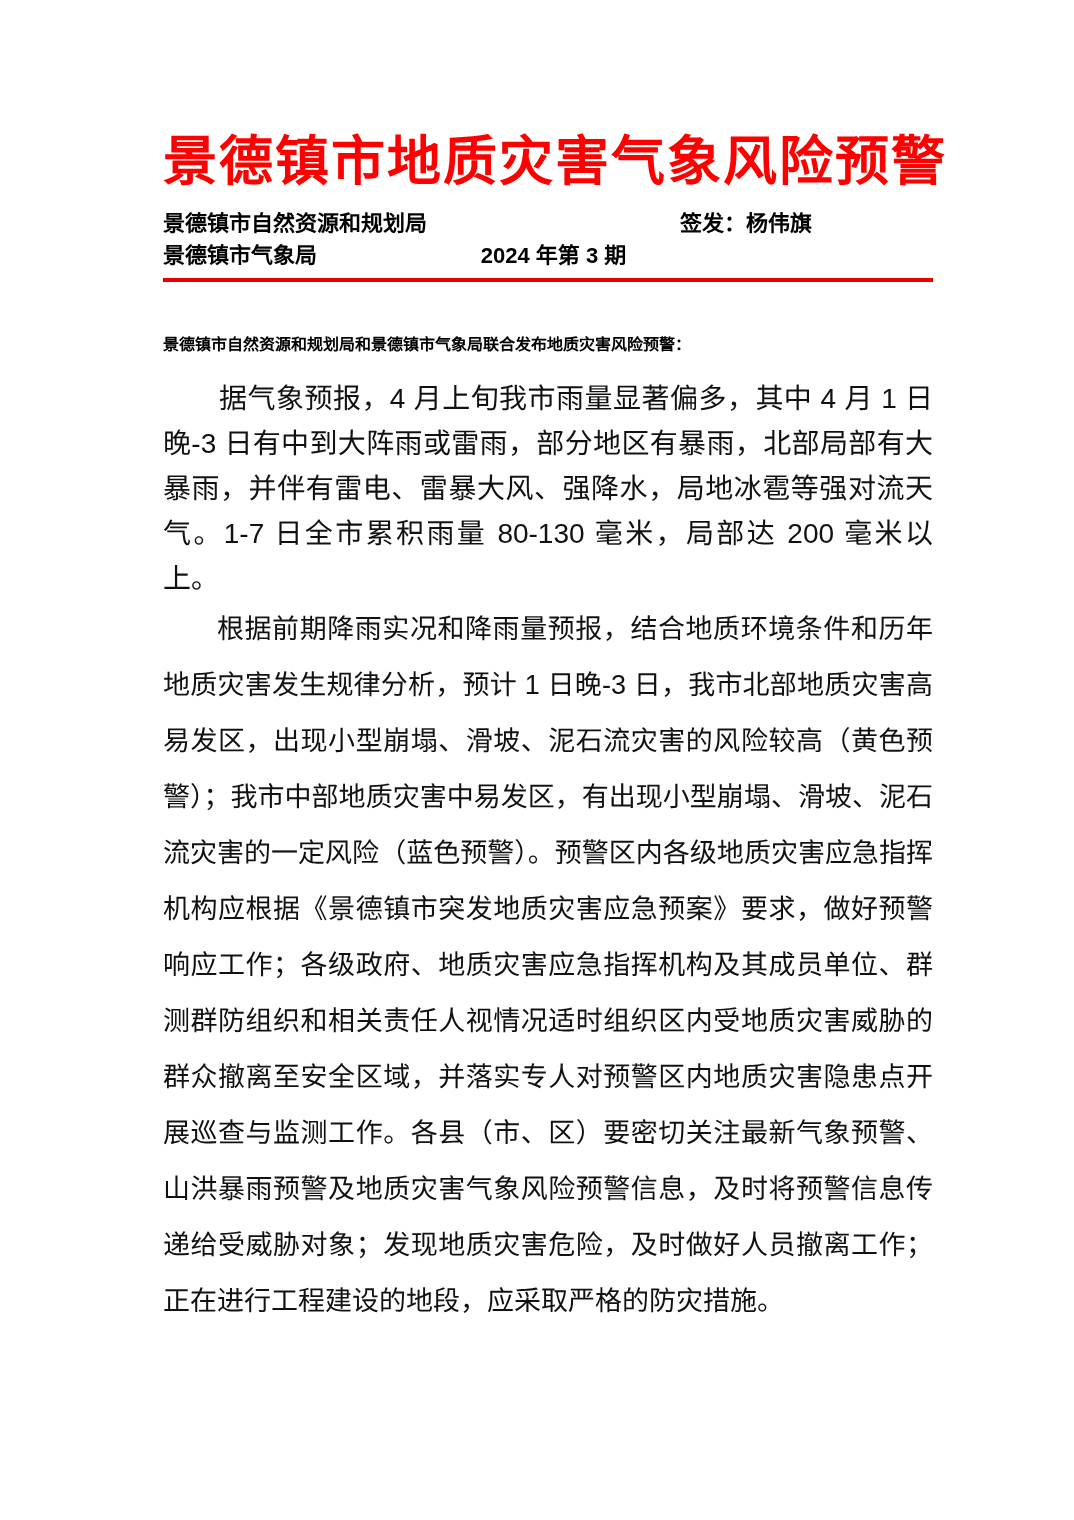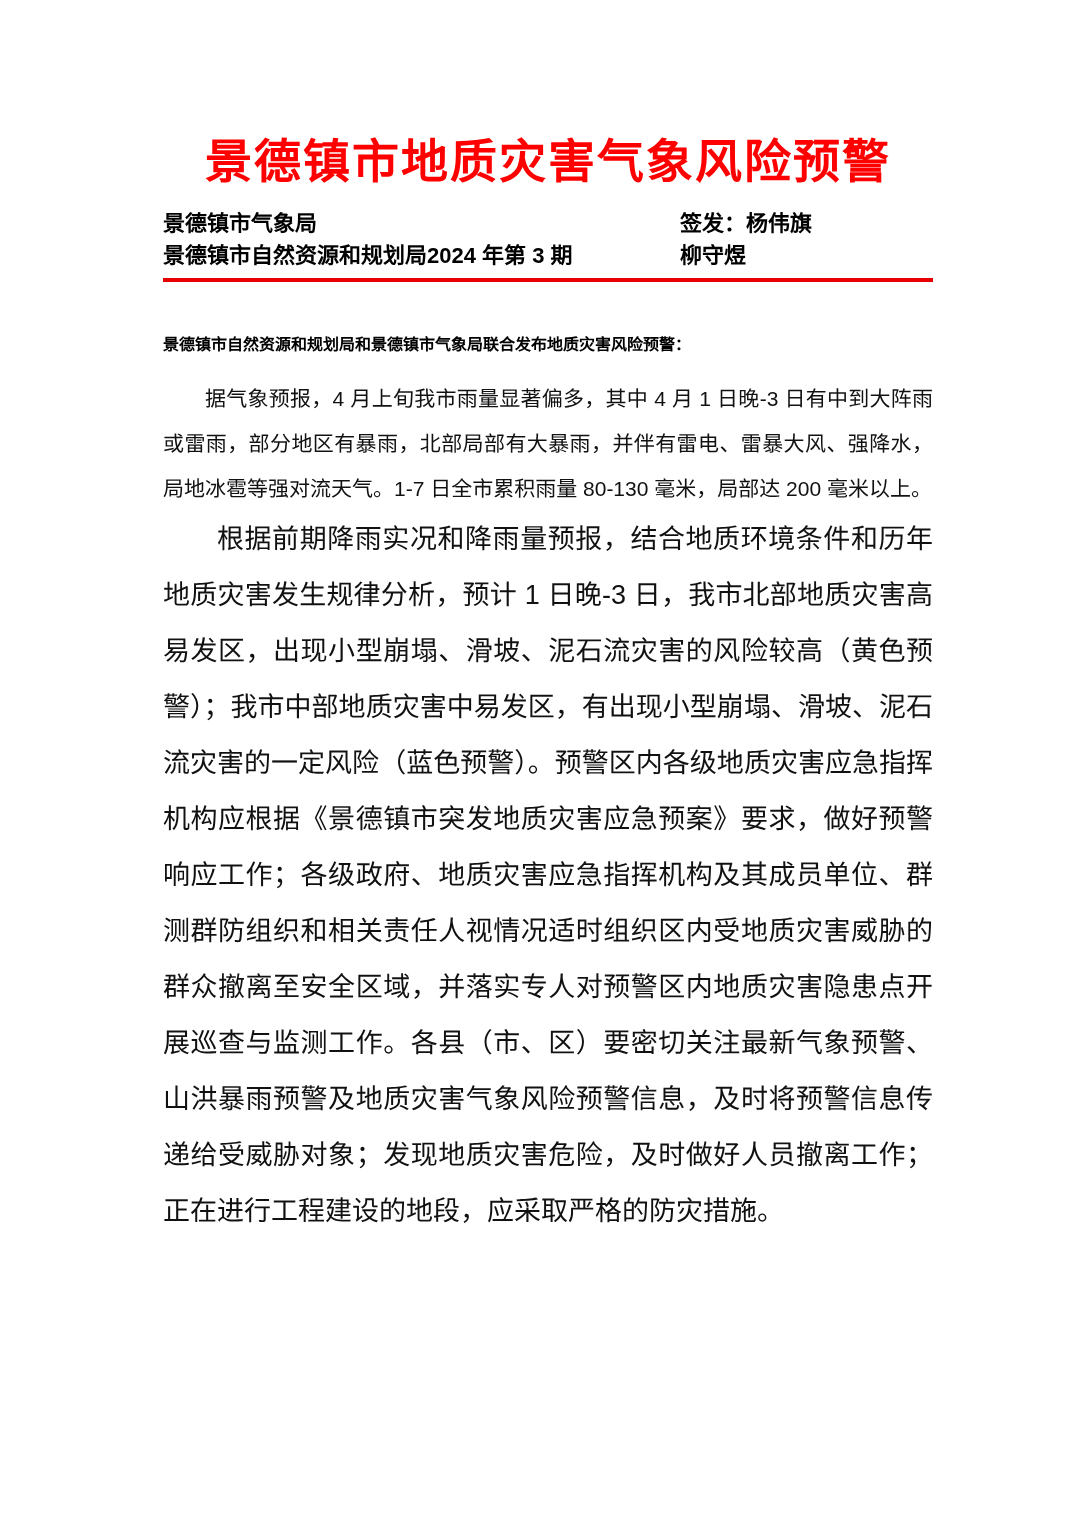--- a/index.html
+++ b/index.html
@@ -18,38 +18,38 @@
   .sheet{
     position:relative;
     width:1074px;height:1520px;
     background:#ffffff;
     padding:132px 141px 0 163px;
   }
   .doc-title{
     margin:0;
     font-family:"Liberation Serif","DejaVu Serif",serif;
     font-weight:bold;
-    font-size:47px;
+    font-size:54px;
     line-height:60px;
     letter-spacing:2px;
     text-align:center;
     color:var(--title-red);
     white-space:nowrap;
   }
   .masthead{
     margin-top:16px;
     display:grid;
     grid-template-columns:1fr 1fr 1fr;
     font-size:22px;
     font-weight:bold;
     line-height:32px;
     color:#000;
   }
   .mast-left{text-align:left;white-space:nowrap;}
-  .mast-center{white-space:nowrap;}
+  .mast-center{text-align:center;white-space:nowrap;}
   .mast-right{padding-right:36px;white-space:nowrap;}
   .mast-line{height:32px;}
   .red-rule{
     margin:6px 0 0 0;
     border:none;
     border-top:4px solid var(--rule-red);
     width:100%;
   }
   .lead{
     margin:36px 0 0 0;
@@ -59,48 +59,47 @@
     text-align:justify;
     color:#000;
   }
   .para{
     text-align:justify;
     text-indent:2em;
     color:var(--ink);
   }
   .para-1{
     margin:5px 0 0 0;
-    font-size:21px;
+    font-size:28px;
     line-height:45px;
   }
   .para-2{
     margin:0;
     font-size:27px;
     line-height:56px;
   }
 </style>
 </head>
 <body>
 
 <div class="sheet">
 
   <h1 class="doc-title">景德镇市地质灾害气象风险预警</h1>
 
   <div class="masthead">
     <div class="mast-left">
+      <div class="mast-line">景德镇市自然资源和规划局</div>
       <div class="mast-line">景德镇市气象局</div>
-      <div class="mast-line">景德镇市自然资源和规划局</div>
     </div>
     <div class="mast-center">
       <div class="mast-line"></div>
       <div class="mast-line">2024 年第 3 期</div>
     </div>
     <div class="mast-right">
       <div class="mast-line"><span>签发：</span><span>杨伟旗</span></div>
-      <div class="mast-line">柳守煜</div>
     </div>
   </div>
 
   <hr class="red-rule">
 
   <p class="lead">景德镇市自然资源和规划局和景德镇市气象局联合发布地质灾害风险预警：</p>
 
   <p class="para para-1">据气象预报，4 月上旬我市雨量显著偏多，其中 4 月 1 日晚-3 日有中到大阵雨或雷雨，部分地区有暴雨，北部局部有大暴雨，并伴有雷电、雷暴大风、强降水，局地冰雹等强对流天气。1-7 日全市累积雨量 80-130 毫米，局部达 200 毫米以上。</p>
 
   <p class="para para-2">根据前期降雨实况和降雨量预报，结合地质环境条件和历年地质灾害发生规律分析，预计 1 日晚-3 日，我市北部地质灾害高易发区，出现小型崩塌、滑坡、泥石流灾害的风险较高（黄色预警）；我市中部地质灾害中易发区，有出现小型崩塌、滑坡、泥石流灾害的一定风险（蓝色预警）。预警区内各级地质灾害应急指挥机构应根据《景德镇市突发地质灾害应急预案》要求，做好预警响应工作；各级政府、地质灾害应急指挥机构及其成员单位、群测群防组织和相关责任人视情况适时组织区内受地质灾害威胁的群众撤离至安全区域，并落实专人对预警区内地质灾害隐患点开展巡查与监测工作。各县（市、区）要密切关注最新气象预警、山洪暴雨预警及地质灾害气象风险预警信息，及时将预警信息传递给受威胁对象；发现地质灾害危险，及时做好人员撤离工作；正在进行工程建设的地段，应采取严格的防灾措施。</p>

